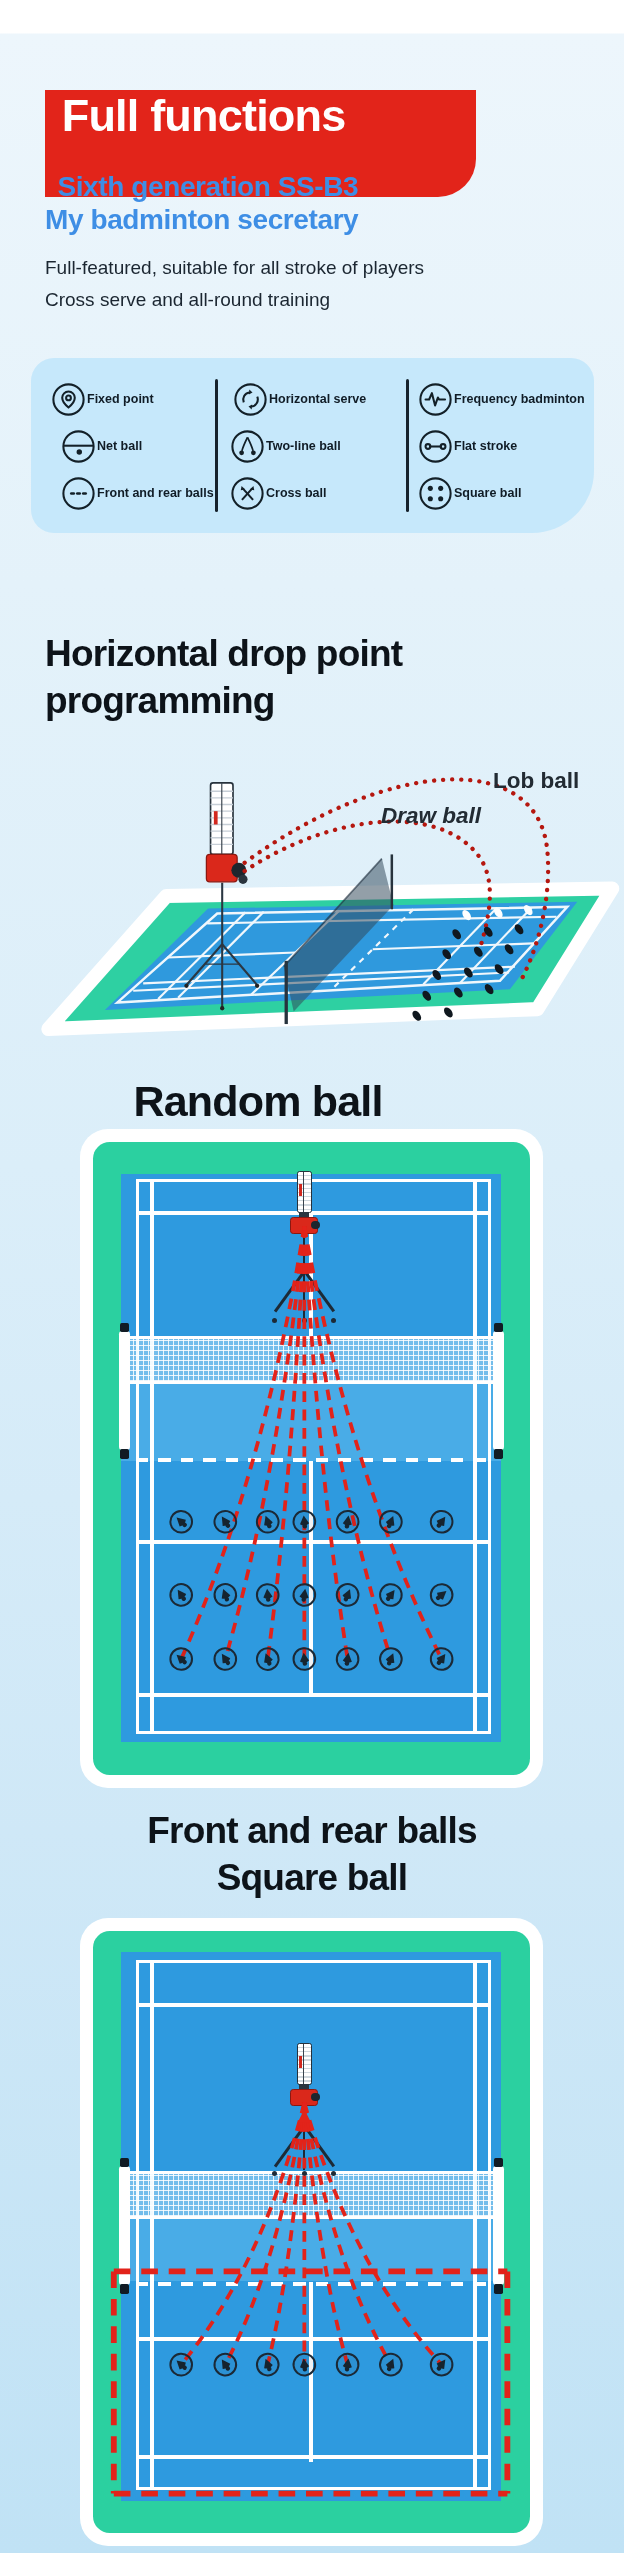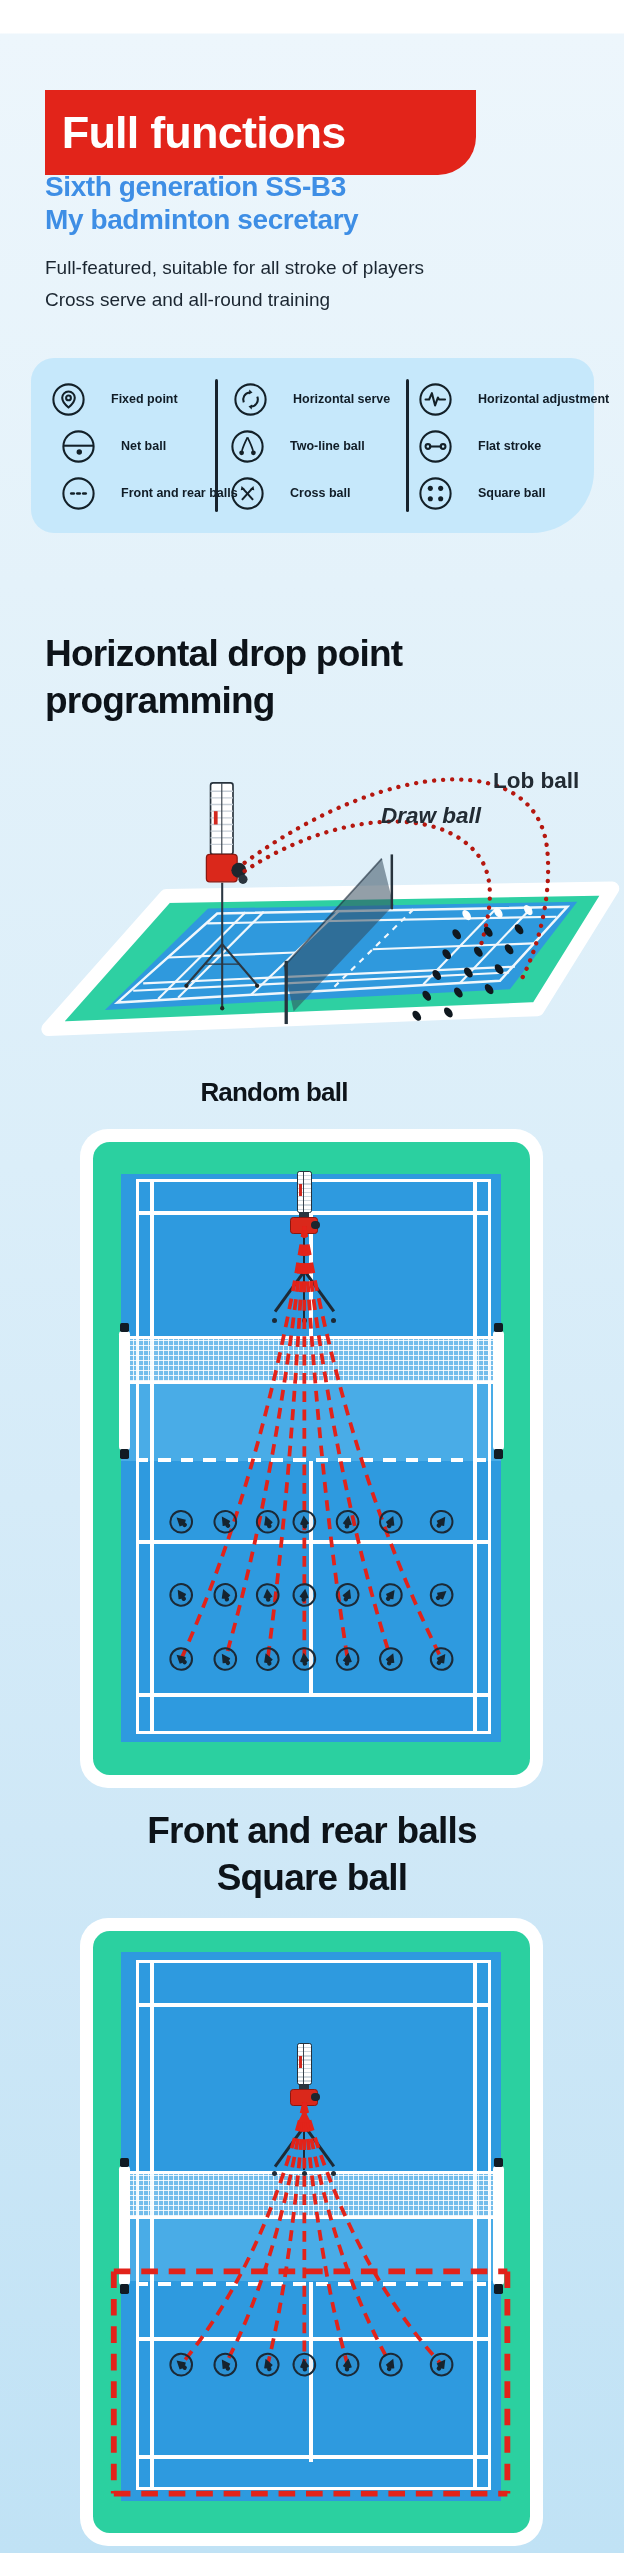--- a/index.html
+++ b/index.html
@@ -1,38 +1,38 @@
 <!DOCTYPE html>
 <html style="font-size:13.3px"><head>
 <meta charset="utf-8">
 <style>
   html,body{margin:0;padding:0;}
   body{width:624px;font-family:"Liberation Sans","DejaVu Sans",sans-serif;}
   .page{position:relative;width:624px;height:2576px;overflow:hidden;
     background:linear-gradient(180deg,#ffffff 0px,#ffffff 33px,#edf6fc 34px,#e4f2fa 583px,#dbeef9 1166px,#cfe8f7 1832px,#c0e2f5 2553px,#ffffff 2554px,#ffffff 100%);}
   
-  .title-box{position:absolute;left:45px;top:90px;width:431px;height:85px;background:#e2241a;
-    border-radius:0 0 38px 0;display:flex;align-items:center;}
+  .title-box{position:absolute;left:45px;top:90px;width:431px;height:107px;background:#e2241a;
+    border-radius:0 0 38px 0;display:flex;align-items:flex-start;}
   .title-box span{color:#ffffff;font-size:45px;font-weight:800;padding-left:16.7px;letter-spacing:-0.8px;}
-  .subtitle{position:absolute;left:45px;top:170px;font-size:28px;line-height:33px;font-weight:800;color:#3e8ee5;letter-spacing:-0.4px;}
+  .subtitle{position:absolute;left:45px;top:170px;font-size:28px;line-height:33px;font-weight:800;color:#3e8ee5;letter-spacing:-0.4px;text-align:right;}
   .desc{position:absolute;left:45px;top:252px;font-size:19px;line-height:32px;font-weight:500;color:#1b2631;}
   
   .features{position:absolute;left:31px;top:358px;width:563px;height:175px;background:#c6e8fb;
     border-radius:23px 23px 62px 23px;display:grid;grid-template-columns:172px 188px 1fr;
     grid-template-rows:repeat(3,47px);grid-auto-flow:column;padding-top:17.5px;box-sizing:border-box;}
-  .fitem{display:flex;align-items:center;gap:25px;padding-left:20px;}
+  .fitem{display:flex;align-items:center;gap:1px;padding-left:20px;}
   .fitem:nth-child(n+4):nth-child(-n+6){padding-left:30px;}
   .fitem:nth-child(n+7){padding-left:27px;}
   .ficon{width:35px;height:35px;flex:0 0 35px;}
   .flabel{font-size:12.5px;font-weight:700;color:#101c26;white-space:nowrap;}
   .fdiv{position:absolute;top:21px;width:2.5px;height:133px;background:#16222c;border-radius:1.7px;}
   .fdiv.d1{left:184px;} .fdiv.d2{left:375px;}
   
   .h-left{position:absolute;left:45px;top:630px;font-size:37px;line-height:47px;font-weight:800;color:#0d1319;letter-spacing:-0.8px;}
-  .h-center{position:absolute;left:0;top:1077px;width:516px;text-align:center;font-size:26px;font-weight:800;color:#0d1319;letter-spacing:-0.8px;margin-left:16px;}
+  .h-center{position:absolute;left:0;top:1077px;width:516px;text-align:center;font-size:43px;font-weight:800;color:#0d1319;letter-spacing:-0.8px;}
   .h-center2{position:absolute;left:0;top:1807px;width:624px;text-align:center;font-size:37px;line-height:47px;font-weight:800;color:#0d1319;letter-spacing:-0.8px;}
   
   .persp{position:absolute;left:0;top:733px;width:624px;height:316px;}
   .persp svg{position:absolute;left:0;top:0;}
   .traj-label{position:absolute;font-size:22.5px;font-weight:600;color:#222b33;white-space:nowrap;}
   .lob-label{left:493px;top:35px;}
   .draw-label{left:381px;top:70px;font-style:italic;}
   
   .card{position:absolute;left:80px;width:463px;background:#ffffff;border-radius:28px;}
   #card1{top:1129px;height:659px;}
@@ -172,21 +172,21 @@
         <path d="M29.5 12.5l1 5.5-5.5-1z" fill="#132028" stroke="none"></path>
         <path d="M14.5 12.5l-1 5.5 5.5-1z" fill="#132028" stroke="none"></path>
       </svg>
       <span class="flabel">Cross ball</span>
     </div>
     <div class="fitem">
       <svg class="ficon" viewBox="0 0 44 44" fill="none" stroke="#132028" stroke-width="2.6">
         <circle cx="22" cy="22" r="19"></circle>
         <path d="M9.5 22h4.5l3.5-8 4 15.5 3.5-10 1.5 2.5h7.5" stroke-linejoin="round" stroke-linecap="round"></path>
       </svg>
-      <span class="flabel">Horizontal adjustment</span>
+      <span class="flabel">Frequency badminton</span>
     </div>
     <div class="fitem">
       <svg class="ficon" viewBox="0 0 44 44" fill="none" stroke="#132028" stroke-width="2.6">
         <circle cx="22" cy="22" r="19"></circle>
         <line x1="14" y1="22" x2="30" y2="22"></line>
         <circle cx="12.5" cy="22" r="3"></circle>
         <circle cx="31.5" cy="22" r="3"></circle>
       </svg>
       <span class="flabel">Flat stroke</span>
     </div>

